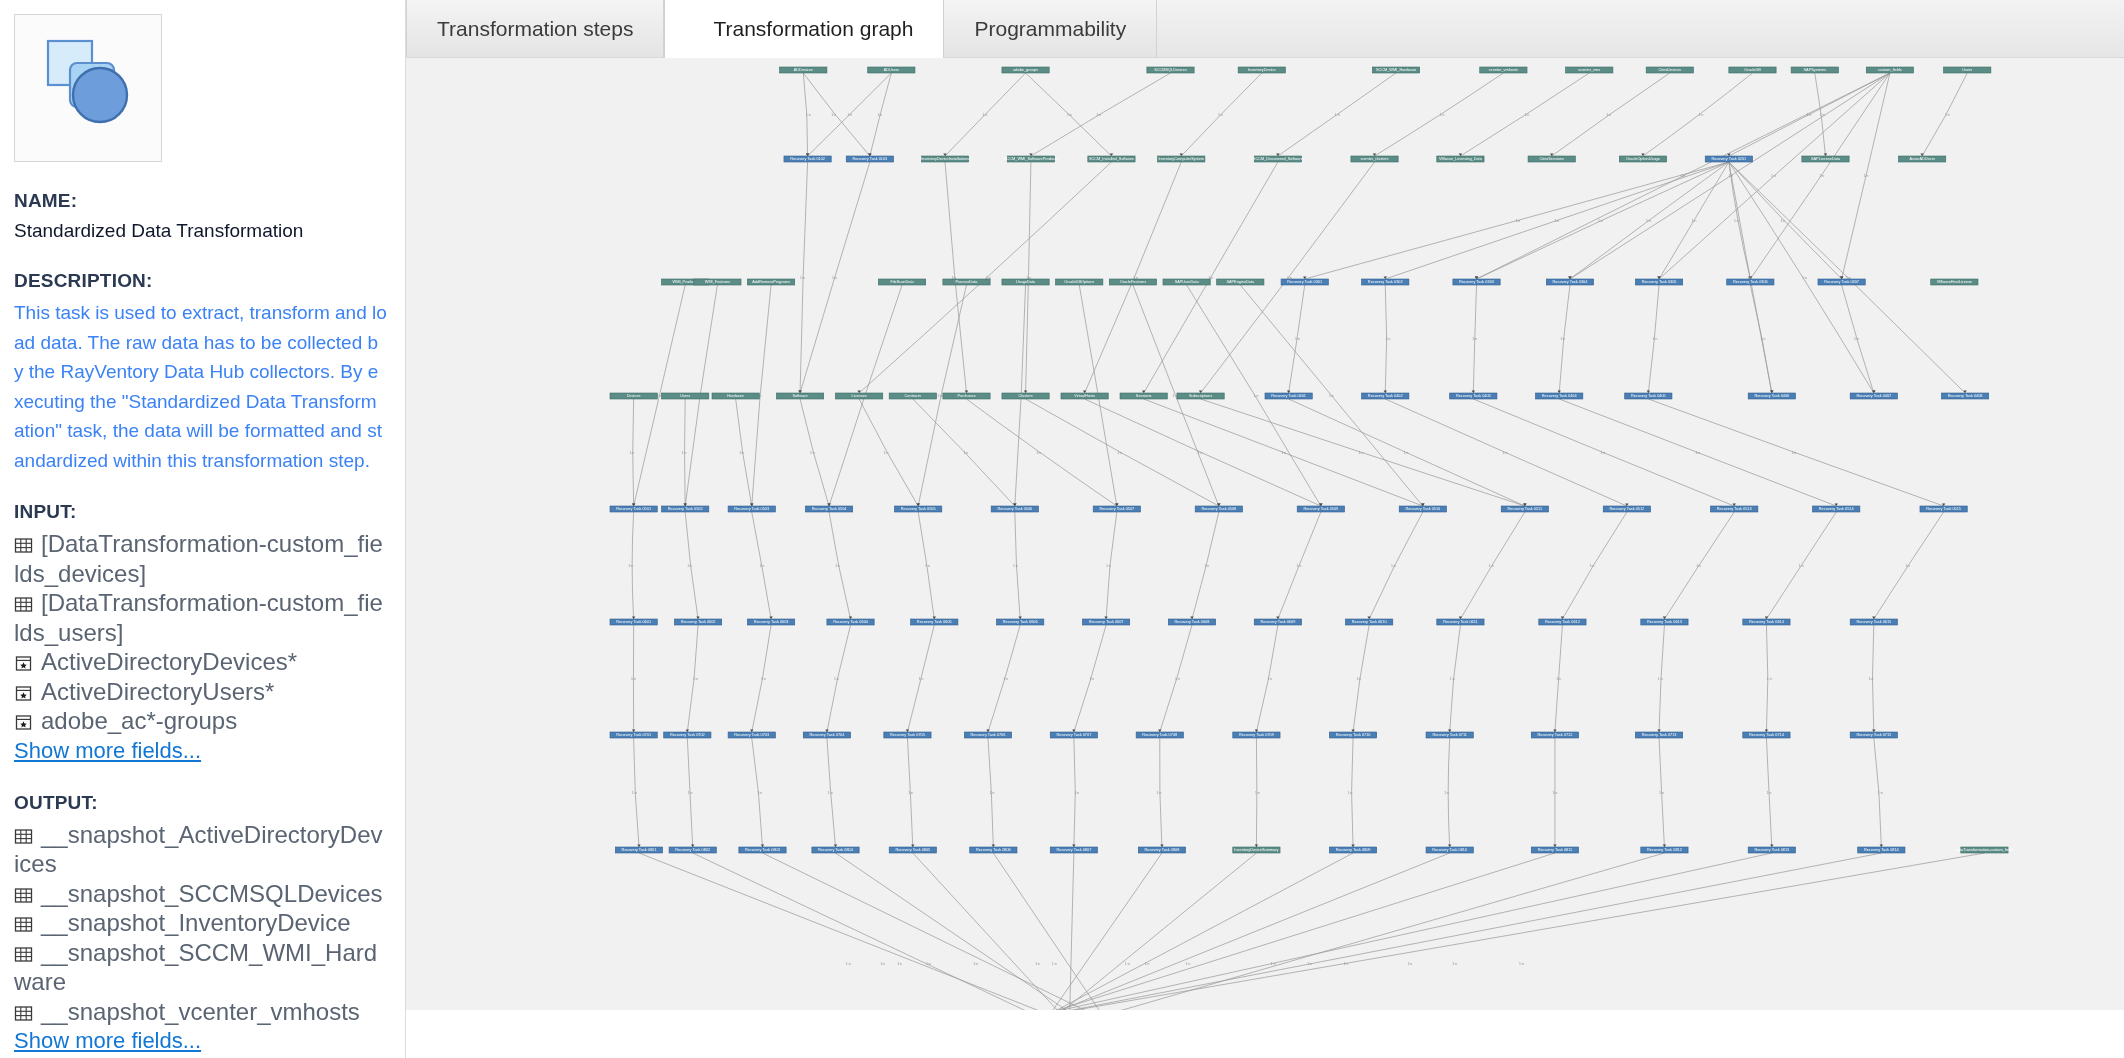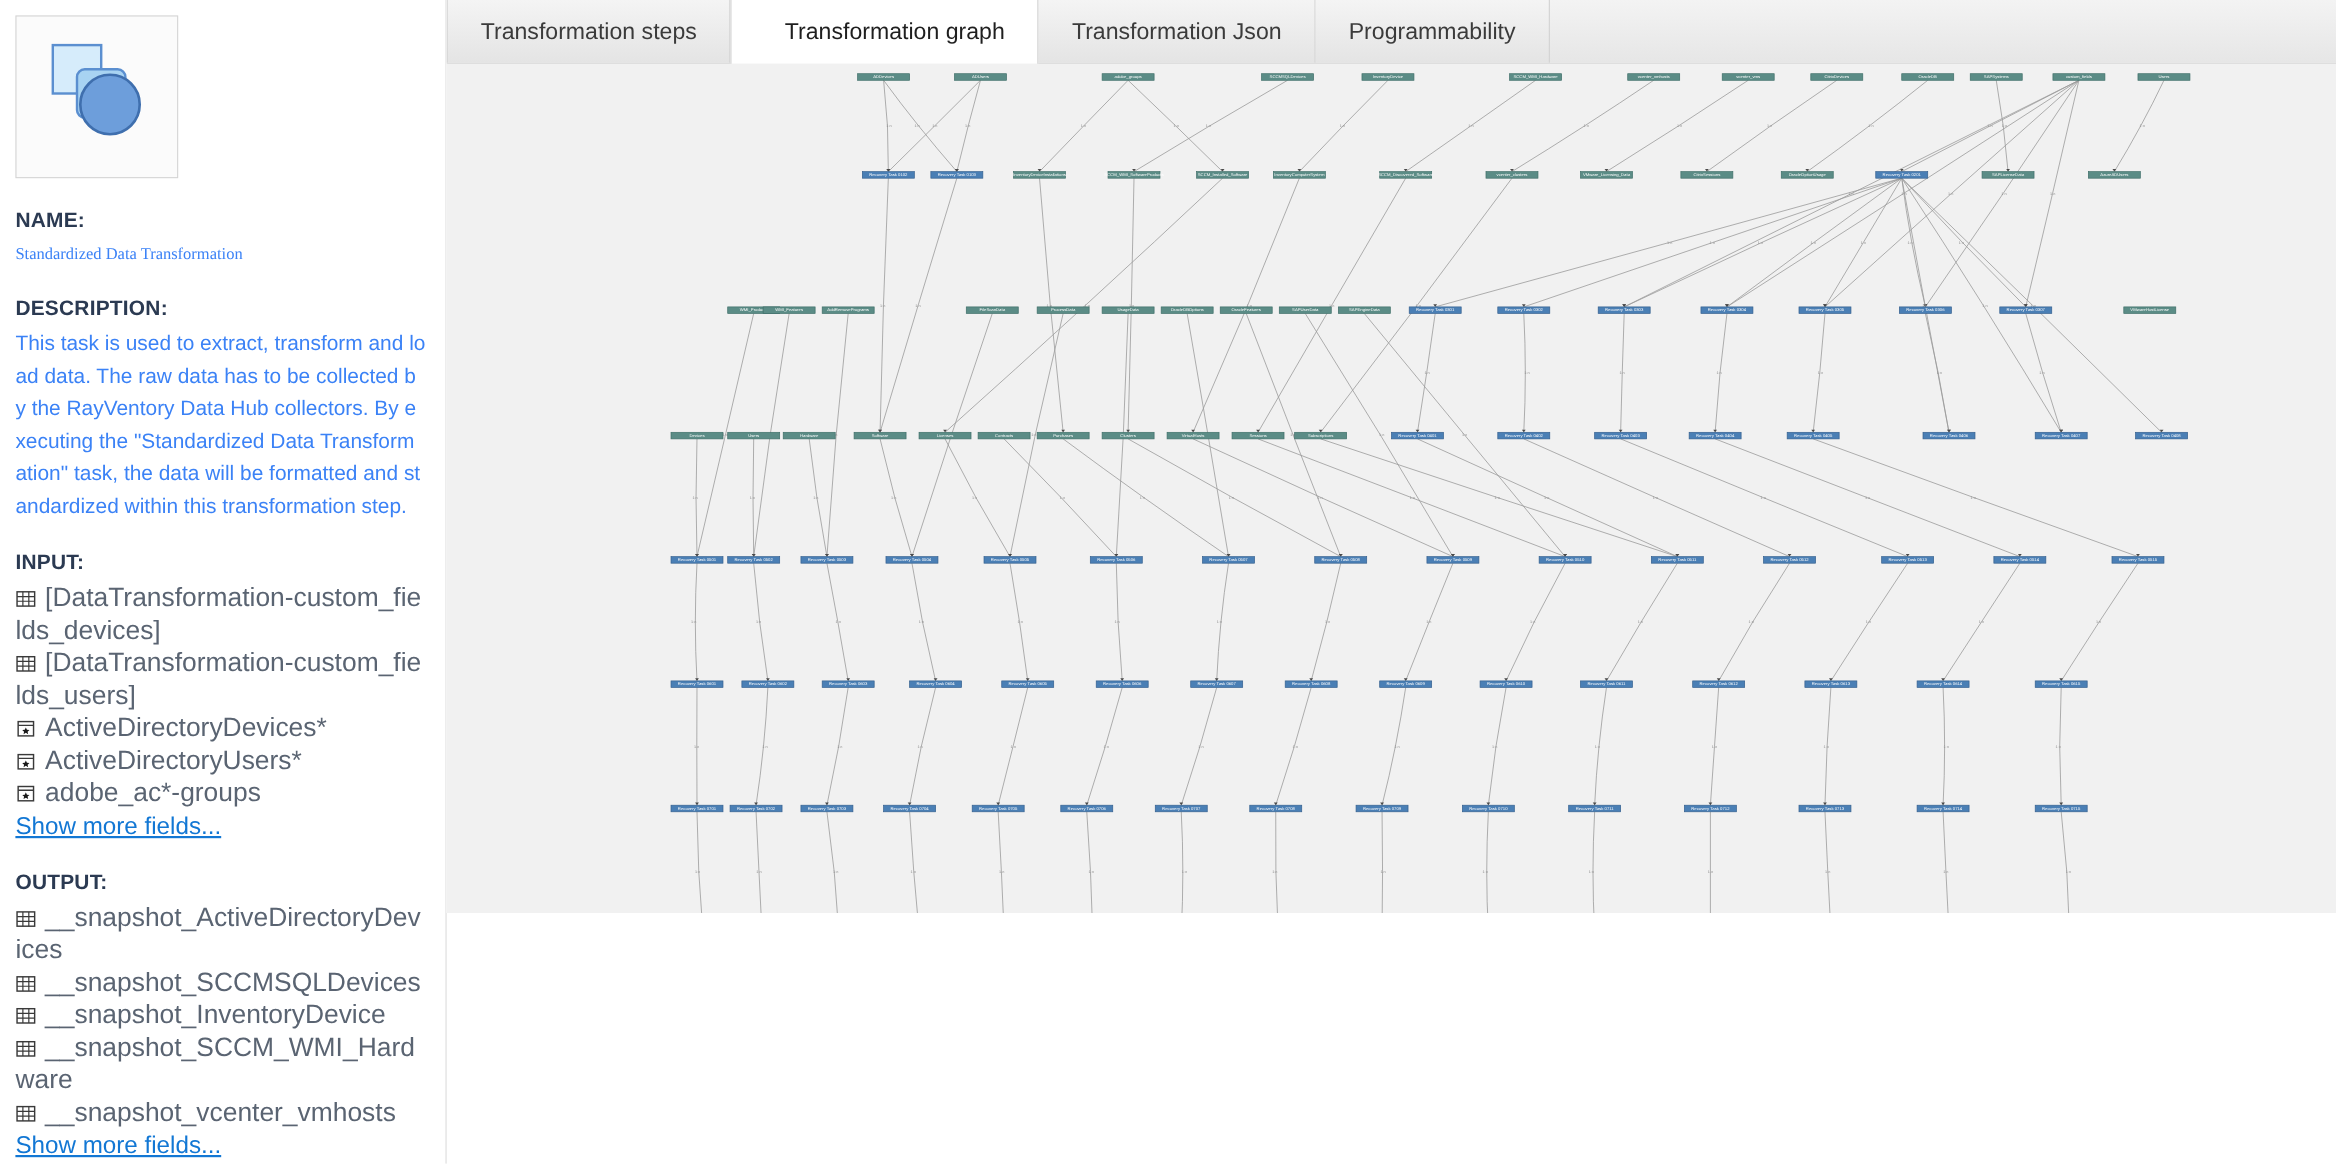--- a/index.html
+++ b/index.html
@@ -53,25 +53,24 @@
   .sec-head.first { margin-top: 28px; }
 
   .body-text {
     font-size: 19px;
     line-height: 29.5px;
     color: #3b82f6;
     word-break: break-all;
     margin: 0;
   }
   .name-text {
-    font-size: 15px;
+    font-size: 19px;
     line-height: 26px;
-    color: #3b82f6;
+    color: #0f172a;
     margin: 0;
-    font-family: Liberation Serif, serif;
   }
 
   ul.field-list {
     list-style: none;
     margin: 0;
     padding: 0;
   }
   ul.field-list li {
     display: block;
     font-size: 24px;
@@ -95,21 +94,21 @@
     line-height: 30px;
     color: #1277d4;
     text-decoration: underline;
     cursor: pointer;
   }
 
   
   #right {
     position: relative;
     flex: 1 1 auto;
-    height: 830px;
+    height: 1058px;
     background: #ffffff;
     overflow: hidden;
     text-align: right;
   }
 
   
   #tabstrip {
     position: absolute;
     left: 0; top: 0;
     width: 100%;
@@ -287,23 +286,20 @@
   </aside>
 
   <section id="right">
 
     <nav id="tabstrip">
         <div class="tab">
           <span>Transformation steps</span>
         </div>
         <div class="tab active">
           <span>Transformation graph</span>
-        </div>
-        <div class="tab">
-          <span>Transformation Json</span>
         </div>
         <div class="tab">
           <span>Programmability</span>
         </div>
       </nav>
 
     <div id="graph-wrap">
       <div id="graph-canvas">
         <svg id="graph-svg" viewBox="0 0 1600 953" preserveAspectRatio="none">
           <g id="edges-layer">

